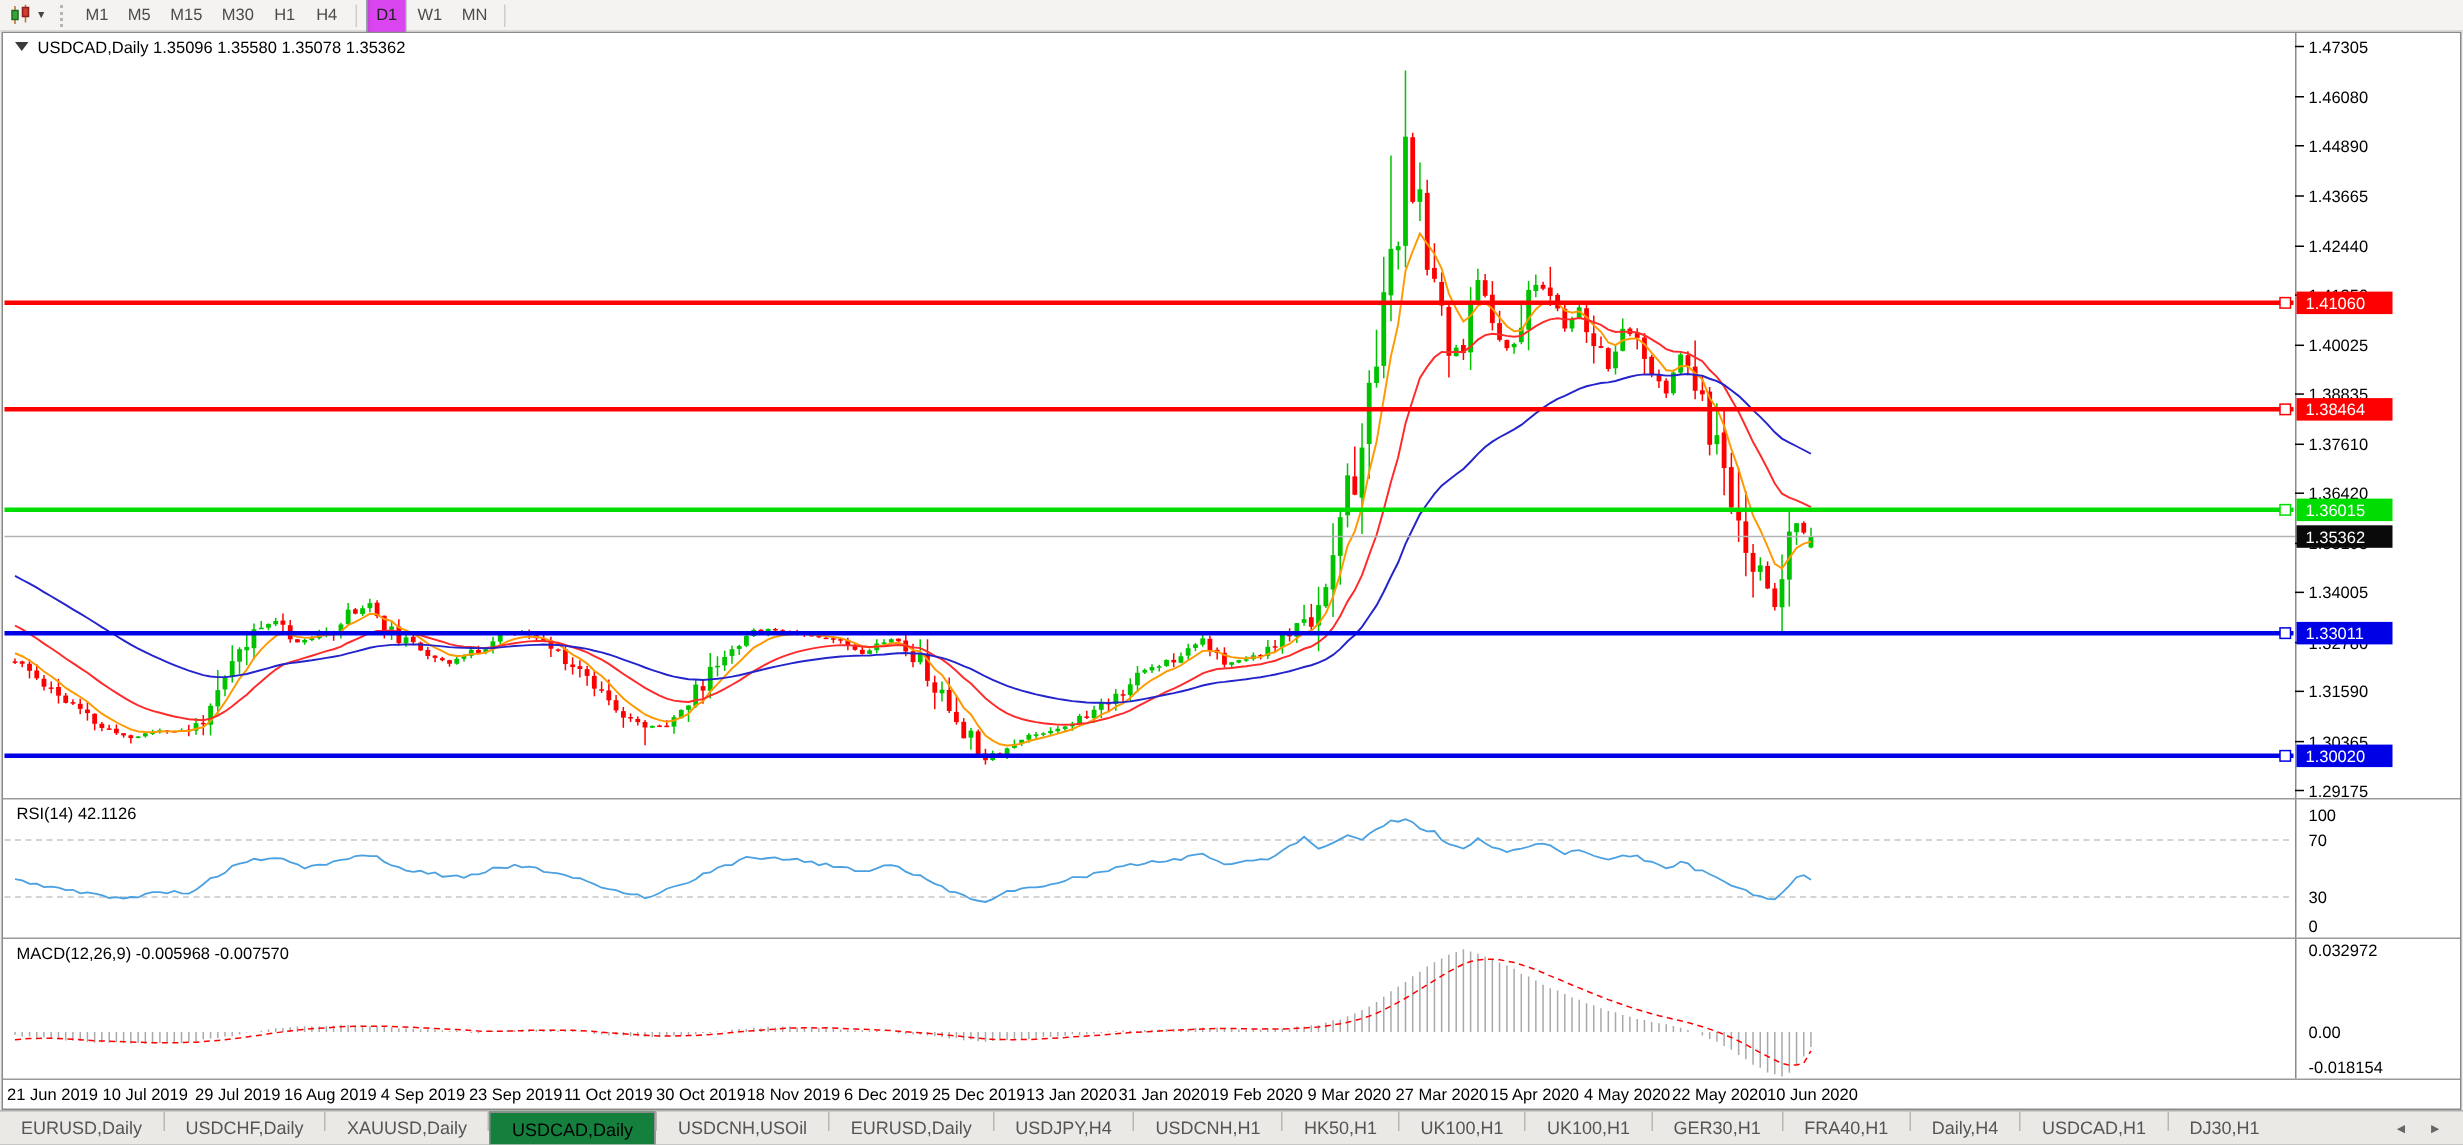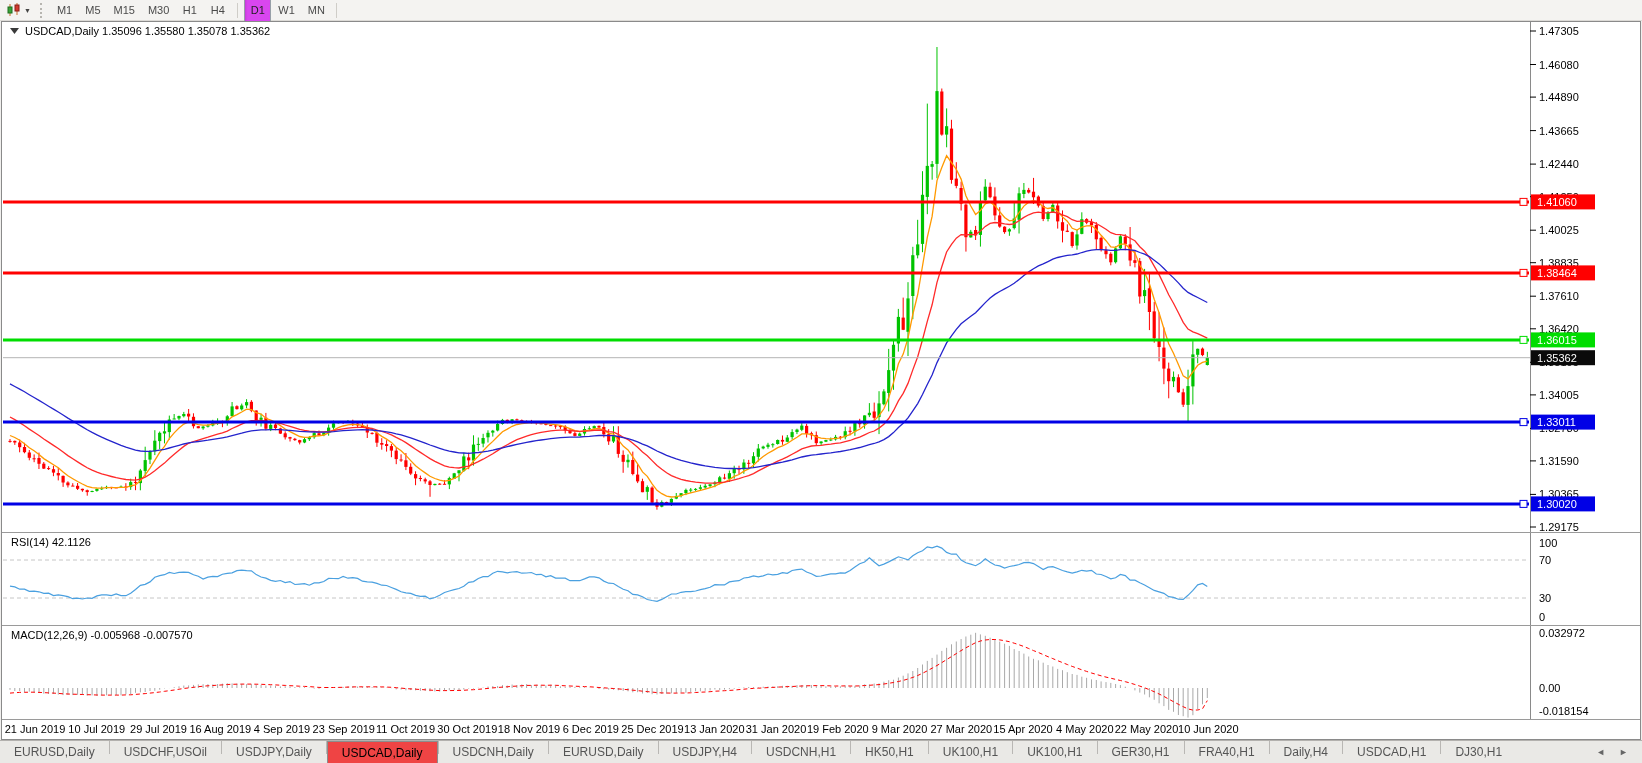--- a/index.html
+++ b/index.html
@@ -14,21 +14,21 @@
   .tf-btn{height:34px;min-width:27px;padding:0 5px;font-size:11px;font-weight:normal;color:#4b4b4b;display:flex;align-items:center;justify-content:center;border:1px solid transparent;border-radius:1px}
   .tf-btn.active{background:#d946ef;border:1px solid #98a0a8;box-shadow:inset 1px 1px 2px rgba(0,0,0,.12);color:#222}
   
   #chartsvg{position:absolute;top:21px;left:0;display:block}
   .t11{font:11px "Liberation Sans",sans-serif;fill:#000}
   .tw{fill:#fff}
   
   #tabbar{position:absolute;left:0;right:0;bottom:0;height:23px;background:#eae9e6;border-top:1px solid #b3b1ae;display:flex;align-items:flex-end;font-size:12px;color:#555}
   #tabs{display:flex;height:100%}
   .tab{height:21px;padding:0 14px;display:flex;align-items:center;white-space:nowrap;cursor:default}
-  .tab.active{background:#ef4444;border:1px solid #8d8d8d;border-bottom:none;height:23px;color:#000}
+  .tab.active{background:#15803d;border:1px solid #8d8d8d;border-bottom:none;height:23px;color:#000}
   .tab-sep{width:1px;height:13px;background:#b9b7b4;margin:0 0 4px 0}
   #tab-scrolls{margin-left:auto;display:flex;align-items:center;gap:14px;padding:0 14px;height:100%;color:#666;font-size:9px}
 </style>
 </head>
 <body>
 
 <div id="app">
 
   <div id="toolbar">
     <div id="chart-type-btn">
@@ -925,27 +925,27 @@
     <path d="M10,7 L19,7 L14.5,13 Z" fill="#3a3a3a"></path>
     <text x="25" y="14" class="t11">USDCAD,Daily 1.35096 1.35580 1.35078 1.35362</text>
     <text x="11" y="525" class="t11">RSI(14) 42.1126</text>
     <text x="11" y="618" class="t11">MACD(12,26,9) -0.005968 -0.007570</text>
   </svg>
 
   <div id="tabbar">
     <div id="tabs">
         <div class="tab">EURUSD,Daily</div>
         <div class="tab-sep"></div>
-        <div class="tab">USDCHF,USOil</div>
-        <div class="tab-sep"></div>
-        <div class="tab">USDJPY,Daily</div>
+        <div class="tab">USDCHF,Daily</div>
+        <div class="tab-sep"></div>
+        <div class="tab">XAUUSD,Daily</div>
         <div class="tab-sep"></div>
         <div class="tab active">USDCAD,Daily</div>
         <div class="tab-sep"></div>
-        <div class="tab">USDCNH,Daily</div>
+        <div class="tab">USDCNH,USOil</div>
         <div class="tab-sep"></div>
         <div class="tab">EURUSD,Daily</div>
         <div class="tab-sep"></div>
         <div class="tab">USDJPY,H4</div>
         <div class="tab-sep"></div>
         <div class="tab">USDCNH,H1</div>
         <div class="tab-sep"></div>
         <div class="tab">HK50,H1</div>
         <div class="tab-sep"></div>
         <div class="tab">UK100,H1</div>

